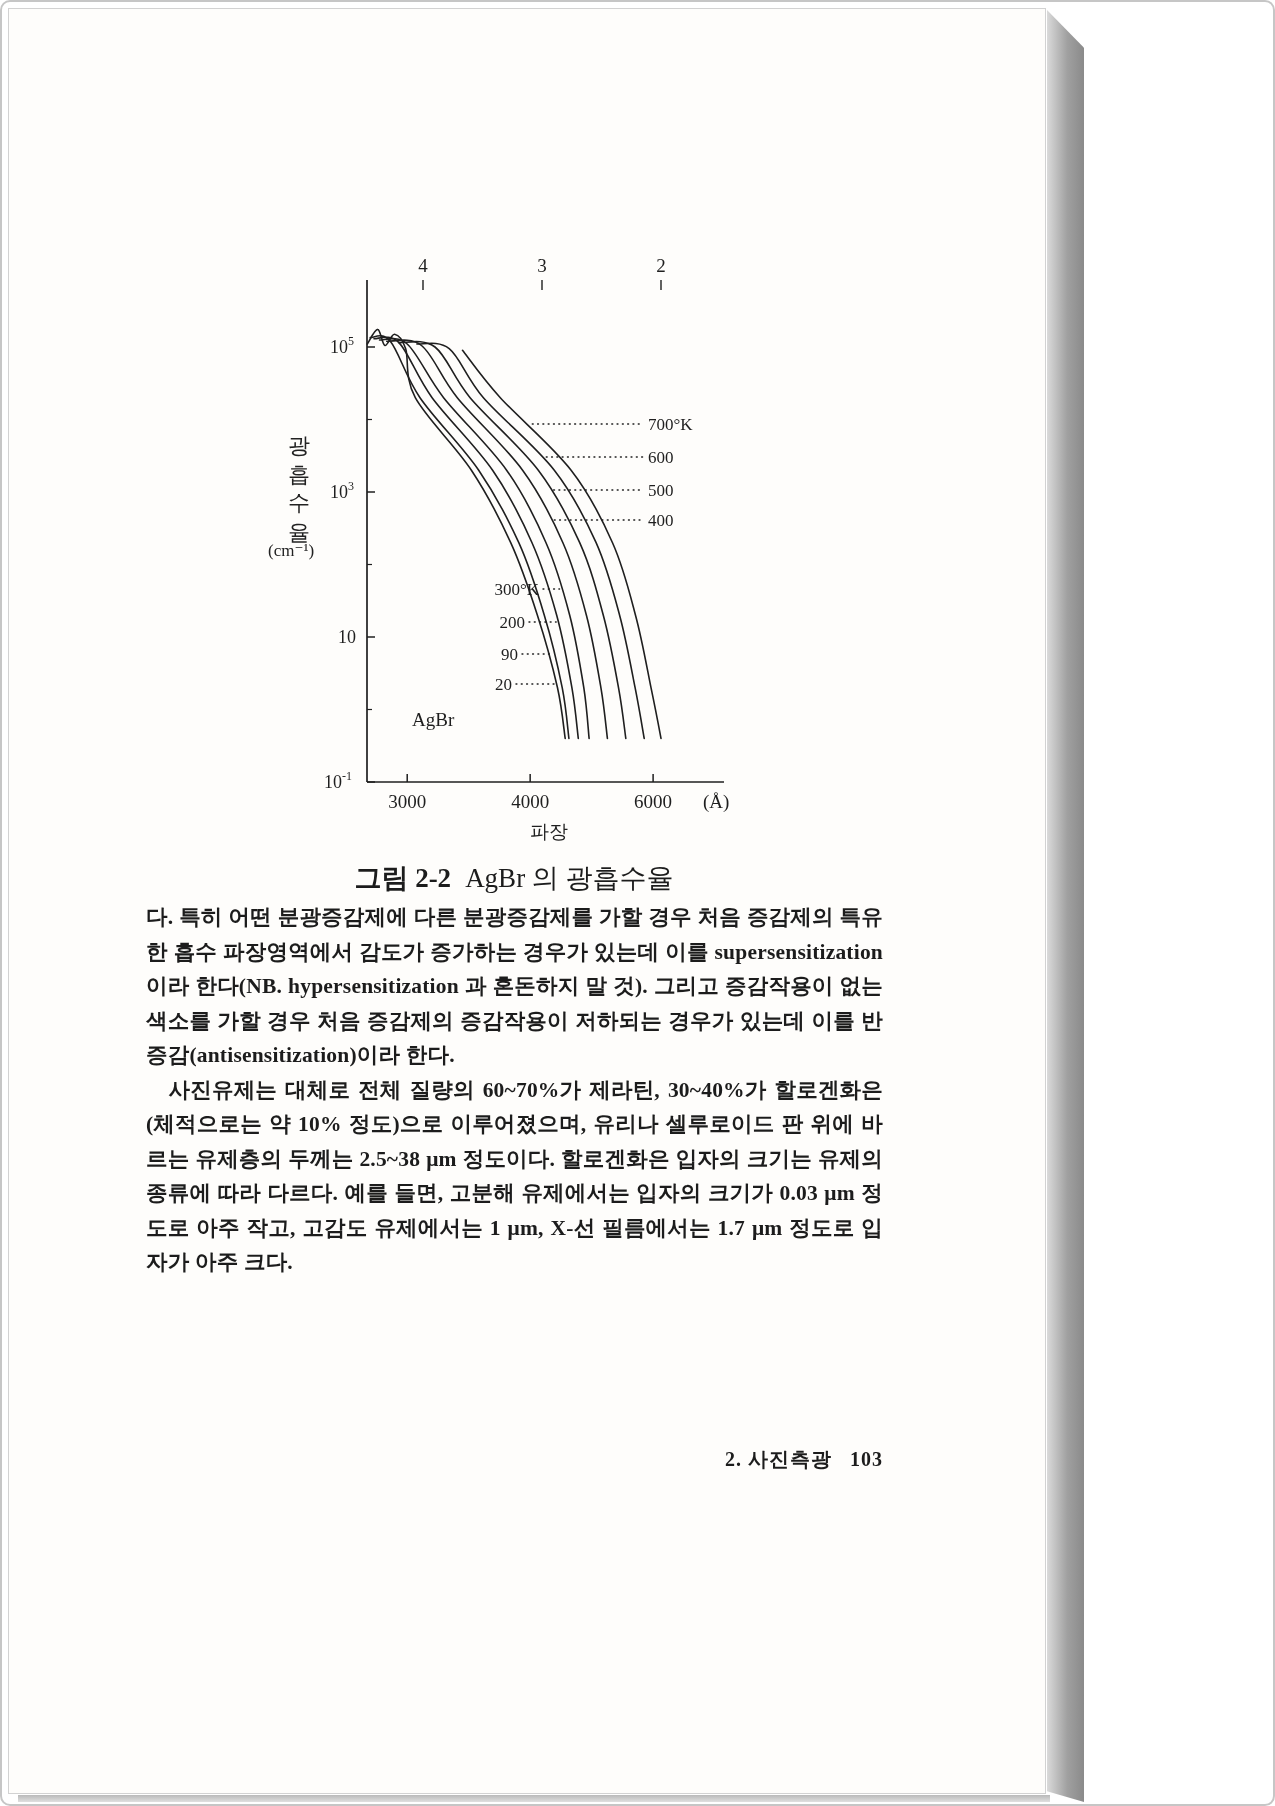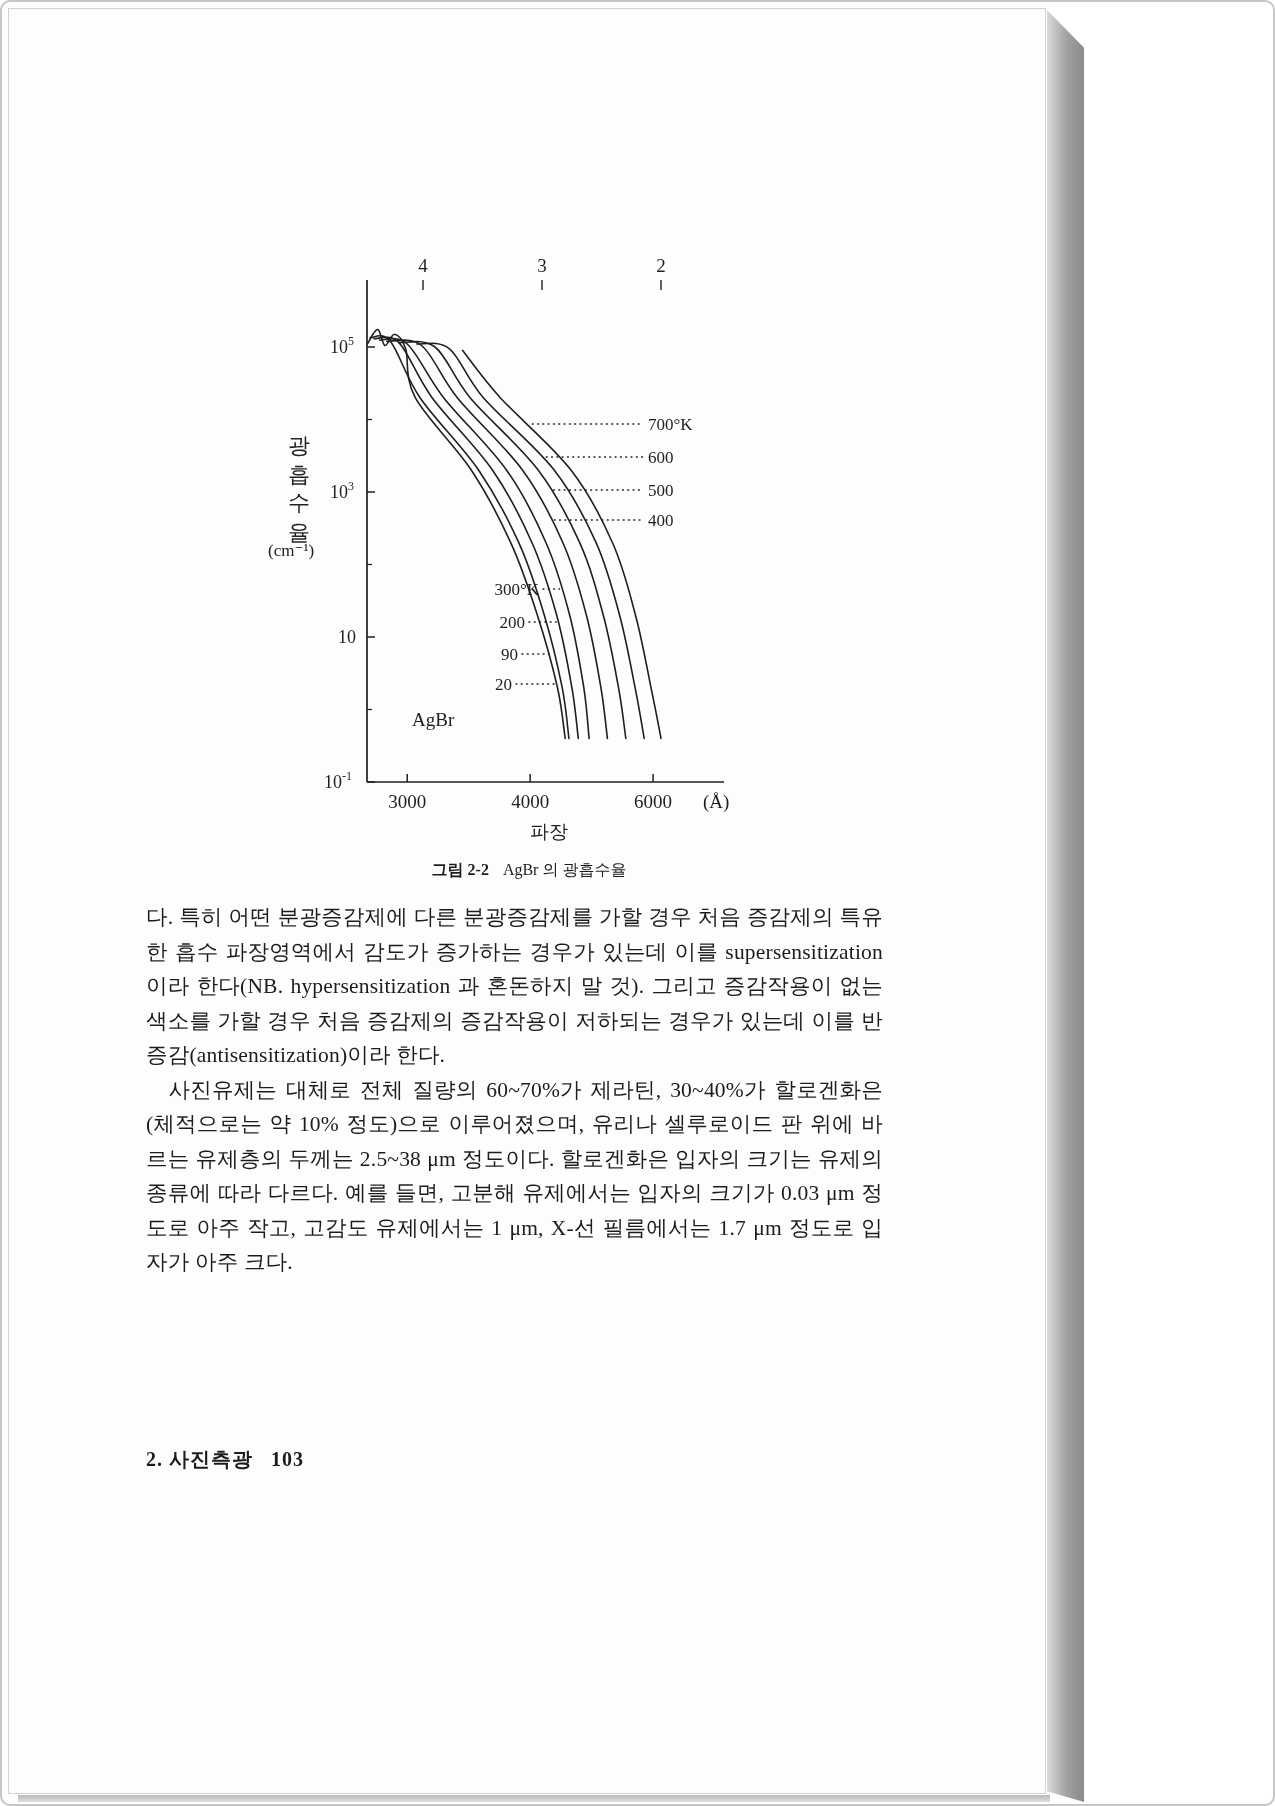--- a/index.html
+++ b/index.html
@@ -21,30 +21,30 @@
     position:absolute;left:16px;top:1793px;width:1032px;height:7px;
     background:linear-gradient(to bottom,#b9b9b9,#e0e0e0);
   }
   .figure{position:absolute;left:260px;top:240px;width:520px;height:610px;}
   svg{font-family:"Liberation Serif","DejaVu Serif",serif;}
   .ylabel{
     position:absolute;left:282px;top:418px;font-size:22px;color:#222;
     writing-mode:vertical-rl;text-orientation:upright;letter-spacing:7px;
   }
   .yunit{position:absolute;left:266px;top:538px;font-size:17px;color:#222;}
-  .caption{position:absolute;left:160px;top:858px;width:734px;text-align:center;font-size:16px;}
+  .caption{position:absolute;left:145px;top:858px;width:734px;text-align:center;font-size:27px;}
   .caption .cap-label{font-weight:bold;margin-right:14px;}
   .body-text{
     position:absolute;left:144px;top:898px;width:737px;
-    font-size:21.5px;line-height:34.5px;text-align:justify;letter-spacing:.2px;
+    font-size:21.5px;line-height:34.5px;text-align:justify;letter-spacing:.2px;font-weight:bold;
   }
   .body-text p{margin:0;}
   .body-text p.indent{text-indent:1.05em;}
   .footer{
-    position:absolute;left:144px;top:1444px;width:737px;
+    position:absolute;left:144px;top:1444px;width:737px;text-align:right;
     font-size:20px;font-weight:bold;letter-spacing:1px;
   }
   .footer .pageno{margin-left:18px;}
 </style>
 </head>
 <body>
 
 <div class="book">
   <div class="page"></div>
   <div class="edge-right"></div>

